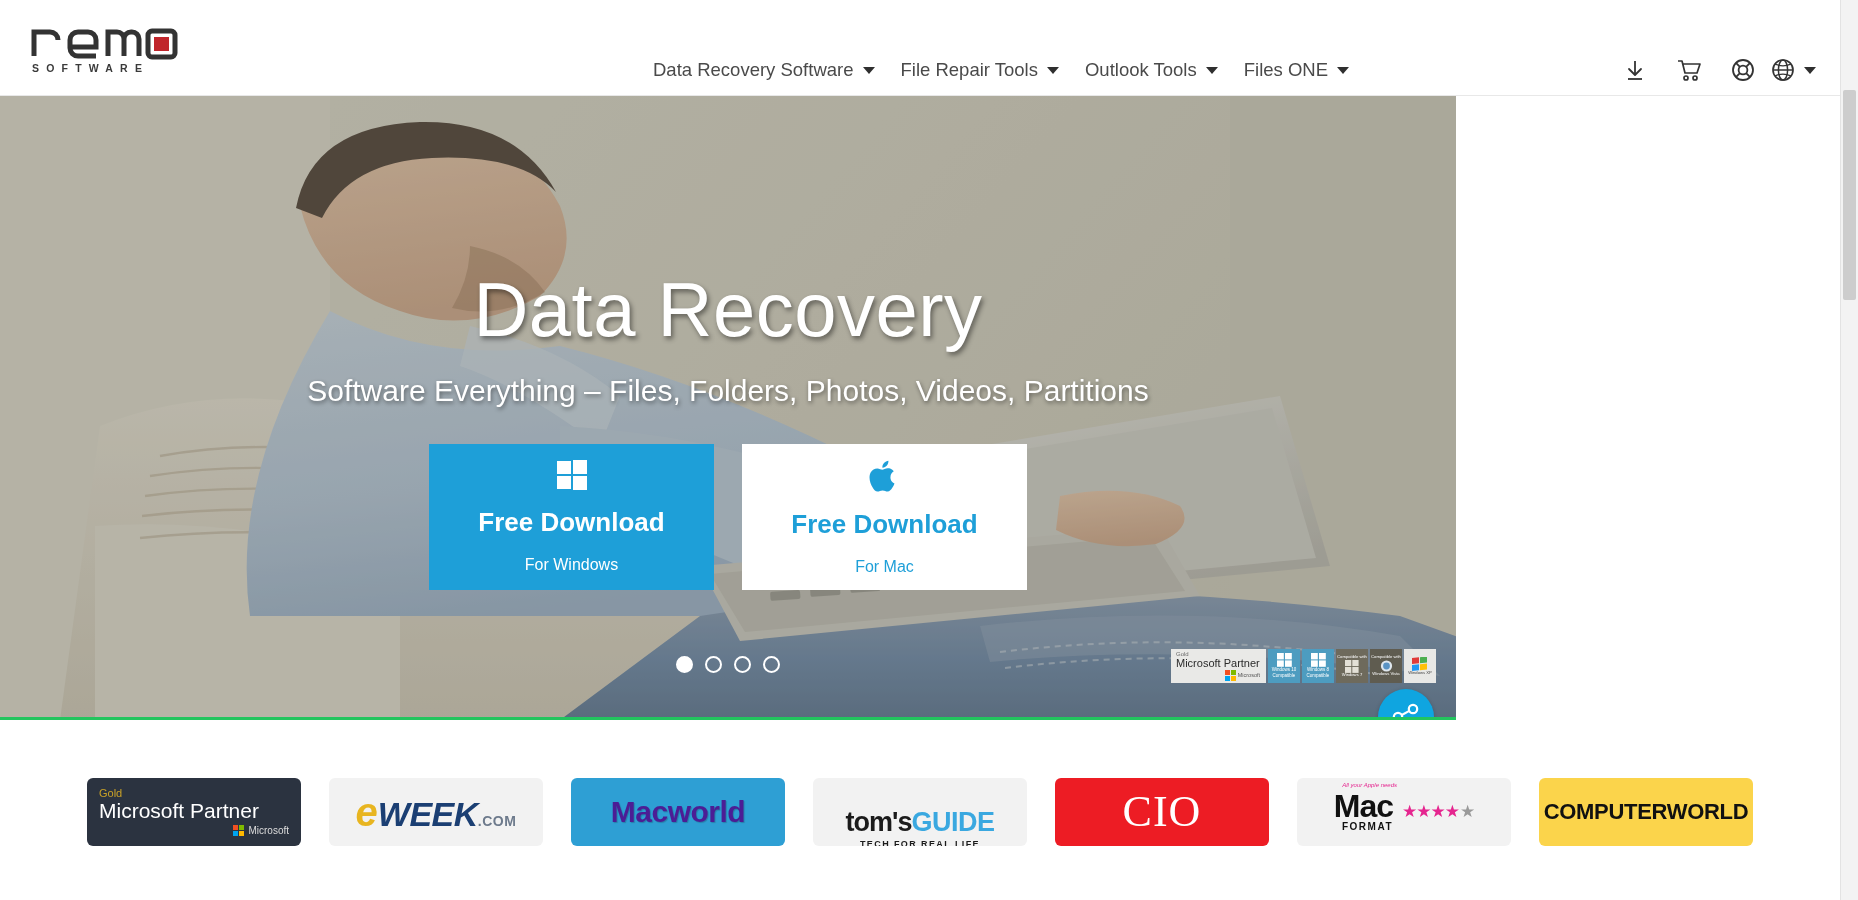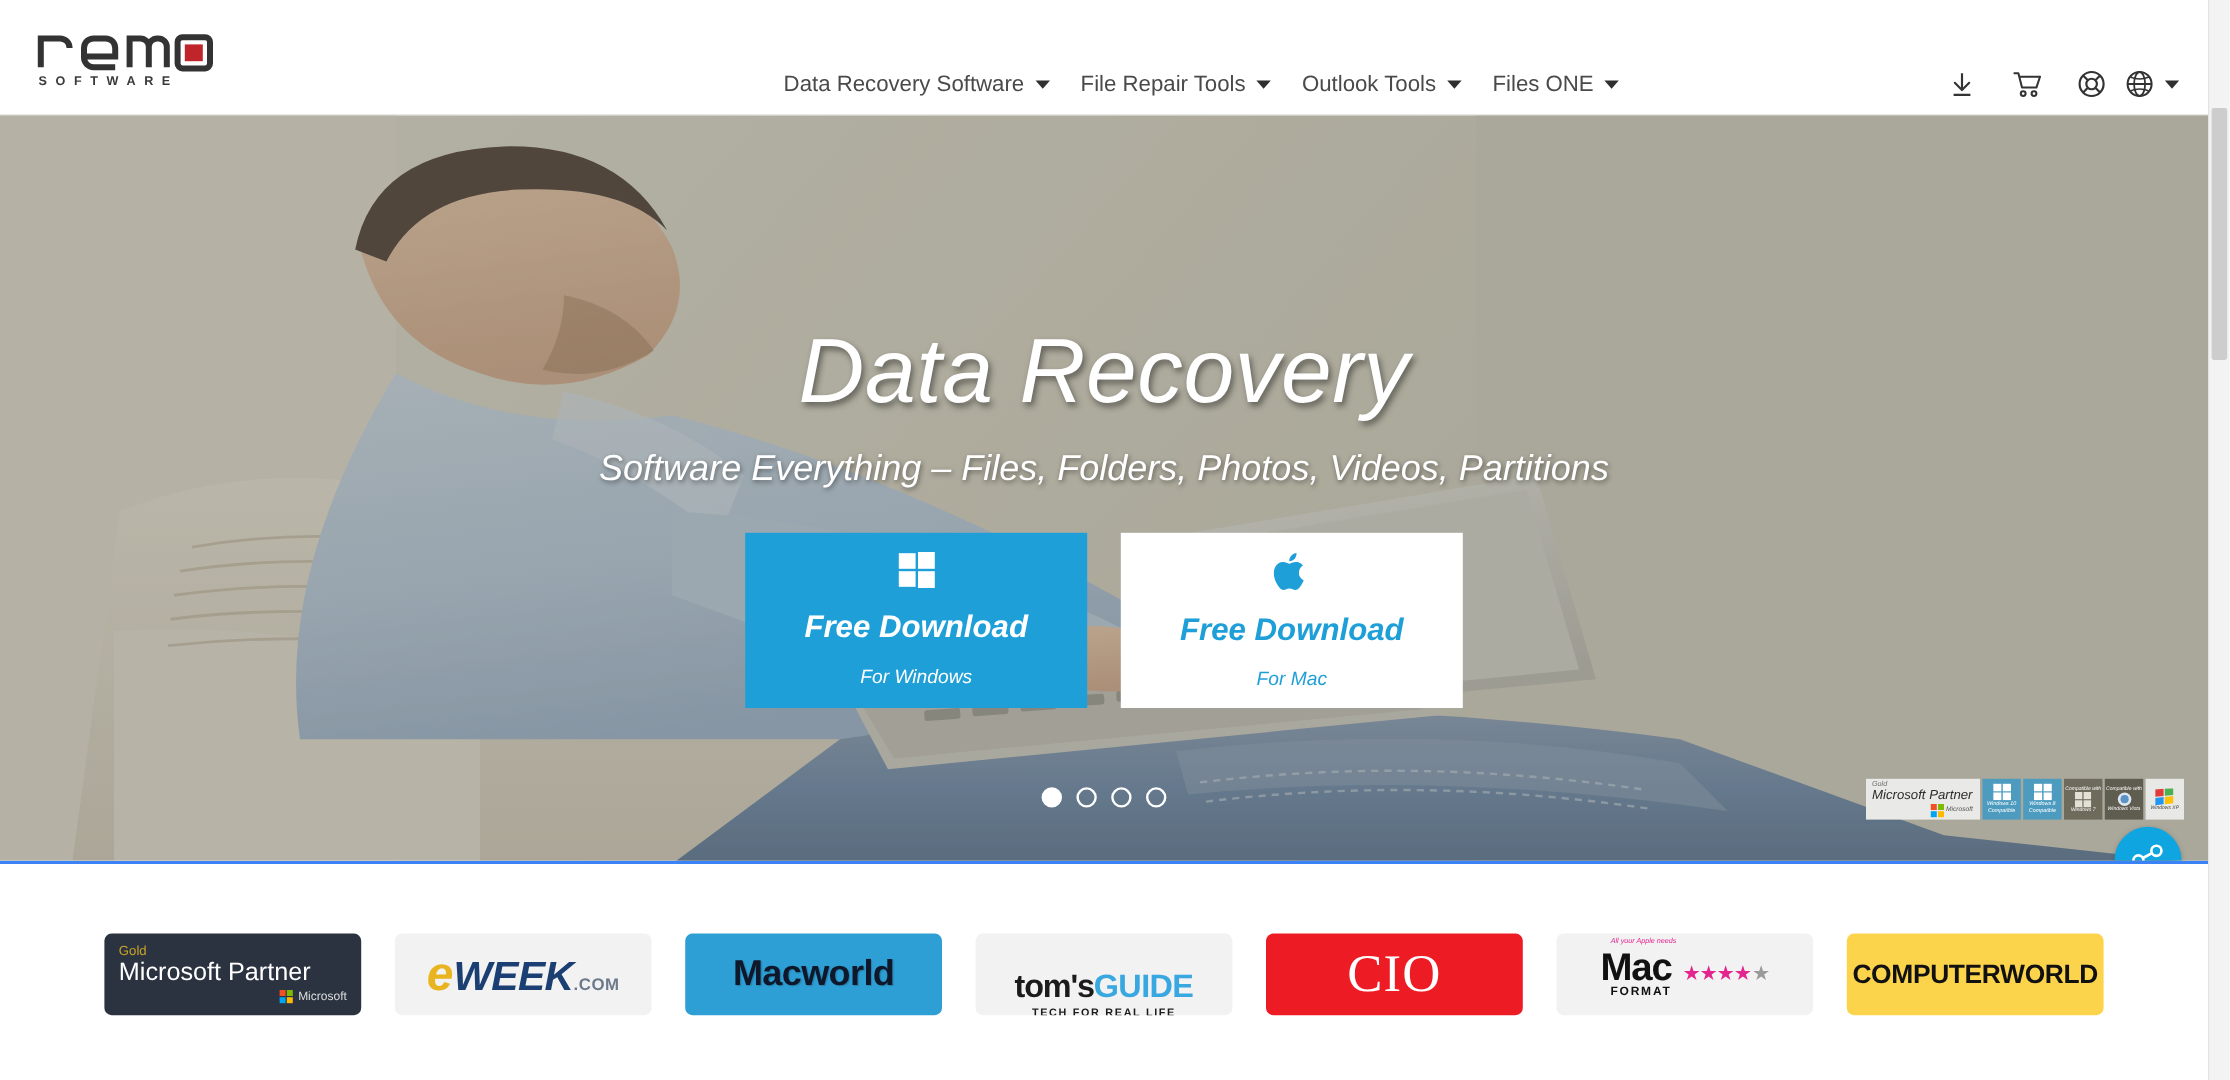--- a/index.html
+++ b/index.html
@@ -88,24 +88,23 @@
     cursor: pointer; background: none; border: none;
   }
   .nav-icon-btn svg { display: block; }
   .lang-wrap {
     display: flex; align-items: center; gap: 8px;
     padding-right: 6px; cursor: pointer; height: 52px;
   }
 
   
   .hero {
-    position: absolute; top: 96px; left: 0; width: 1840px; height: 624px;
+    position: absolute; top: 96px; left: 0; width: 1456px; height: 624px;
     overflow: hidden;
-    border-bottom: 3px solid #3b82f6;
-    font-style: italic;
+    border-bottom: 3px solid #22c55e;
   }
   .hero-photo { position: absolute; inset: 0; }
 
   .hero-overlay {
     position: absolute; inset: 0;
     background: rgba(120,118,105,0.30);
   }
   .hero-content {
     position: absolute; inset: 0;
     display: flex; flex-direction: column; align-items: center;
@@ -203,21 +202,21 @@
   .pi-ms .mslabel { font-size: 10px; color: #dcdcdc; }
   .msquad { display: grid; grid-template-columns: 5px 5px; grid-template-rows: 5px 5px; gap: 1px; }
 
   .pi-light { background: #f2f2f2; }
   .eweek { display: flex; align-items: baseline; }
   .eweek .e { font-size: 40px; font-weight: 700; color: #e8b520; font-style: italic; line-height: 1; }
   .eweek .w { font-size: 34px; font-weight: 700; color: #1b3f73; font-style: italic; line-height: 1; letter-spacing: -0.5px; }
   .eweek .com { font-size: 14px; font-weight: 700; color: #6d7a8c; letter-spacing: 0.5px; }
 
   .pi-macworld { background: #2e9fd4; }
-  .pi-macworld span { font-size: 30px; font-weight: 700; color: #0f172a; letter-spacing: -0.5px; text-shadow: 1px 1px 1px rgba(0,0,0,0.2); }
+  .pi-macworld span { font-size: 30px; font-weight: 700; color: #4c1d95; letter-spacing: -0.5px; text-shadow: 1px 1px 1px rgba(0,0,0,0.2); }
 
   .toms { display: flex; flex-direction: column; align-items: center; }
   .toms-row { display: flex; align-items: baseline; }
   .toms .t { font-size: 27px; font-weight: 700; color: #1b1b1b; letter-spacing: -1px; }
   .toms .g { font-size: 27px; font-weight: 700; color: #3aa8e0; letter-spacing: -0.5px; margin-top: 32px; }
   .toms .tag { font-size: 9px; font-weight: 700; color: #1b1b1b; letter-spacing: 1.4px; margin-top: 1px; }
 
   .pi-cio { background: #ed1c24; }
   .pi-cio span {
     font-size: 44px; color: #ffffff; font-family: "Liberation Serif", serif;

